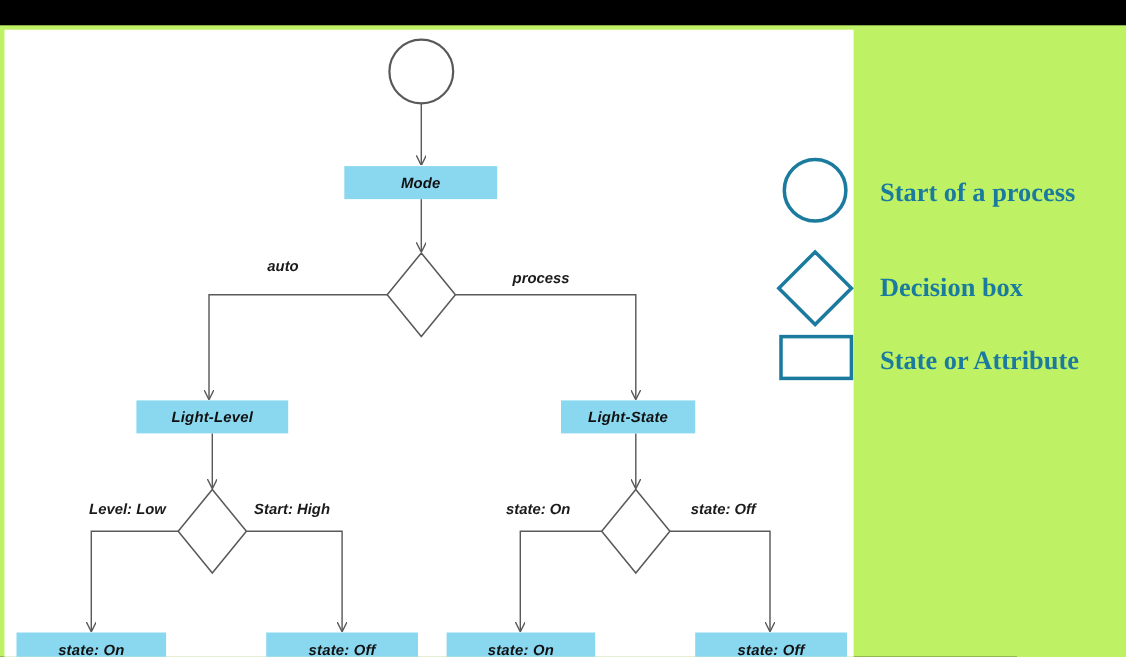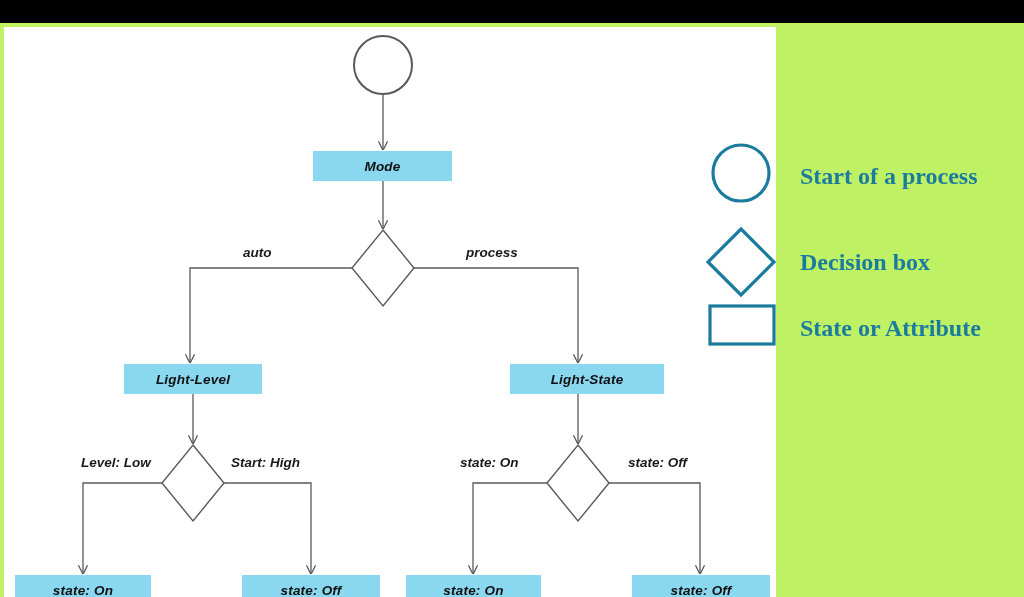--- a/index.html
+++ b/index.html
@@ -60,41 +60,41 @@
   </svg>
 
   <div class="nodebox" style="left:313px;top:128px;width:139px;height:30px;">
     <span>Mode</span>
   </div>
 
   <div class="nodebox" style="left:124px;top:341px;width:138px;height:30px;text-align:right;">
     <span>Light-Level</span>
   </div>
 
-  <div class="nodebox" style="left:510px;top:341px;width:154px;height:30px;">
+  <div class="nodebox" style="left:510px;top:341px;width:122px;height:30px;">
     <span>Light-State</span>
   </div>
 
   <div class="nodebox" style="left:15px;top:552px;width:136px;height:31px;">
     <span>state: On</span>
   </div>
 
   <div class="nodebox" style="left:242px;top:552px;width:138px;height:31px;">
     <span>state: Off</span>
   </div>
 
   <div class="nodebox" style="left:406px;top:552px;width:135px;height:31px;">
     <span>state: On</span>
   </div>
 
   <div class="nodebox" style="left:632px;top:552px;width:138px;height:31px;">
     <span>state: Off</span>
   </div>
 
-  <div class="edgelabel" style="left:243px;top:222px;">auto</div>
+  <div class="edgelabel" style="left:243px;top:211px;">auto</div>
   <div class="edgelabel" style="left:466px;top:222px;">process</div>
   <div class="edgelabel" style="left:81px;top:432px;">Level: Low</div>
   <div class="edgelabel" style="left:231px;top:432px;">Start: High</div>
   <div class="edgelabel" style="left:460px;top:432px;">state: On</div>
   <div class="edgelabel" style="left:628px;top:432px;">state: Off</div>
 
   <div class="legend-label" style="left:800px;top:140px;">Start of a process</div>
   <div class="legend-label" style="left:800px;top:226px;text-align:center;">Decision box</div>
   <div class="legend-label" style="left:800px;top:292px;">State or Attribute</div>
 </div>

